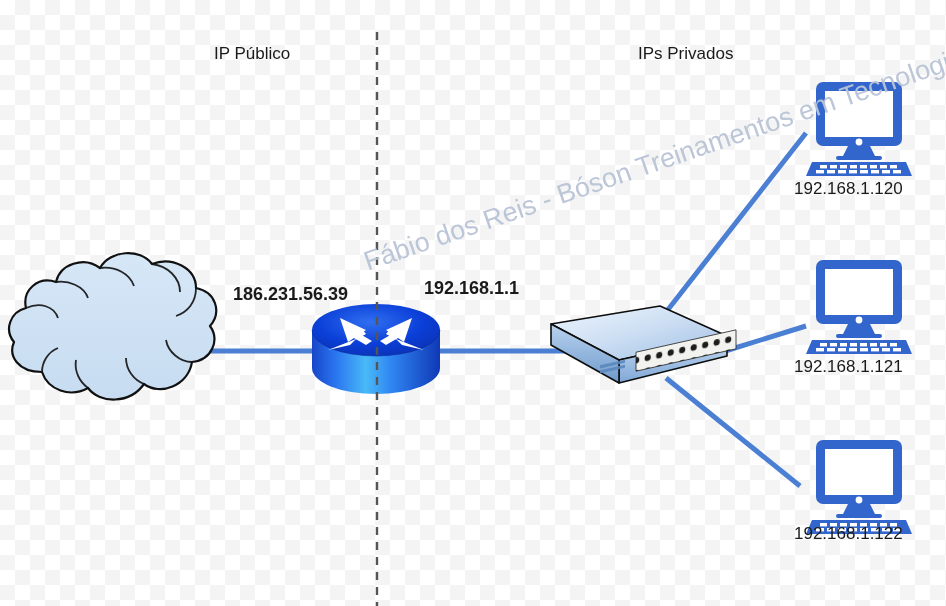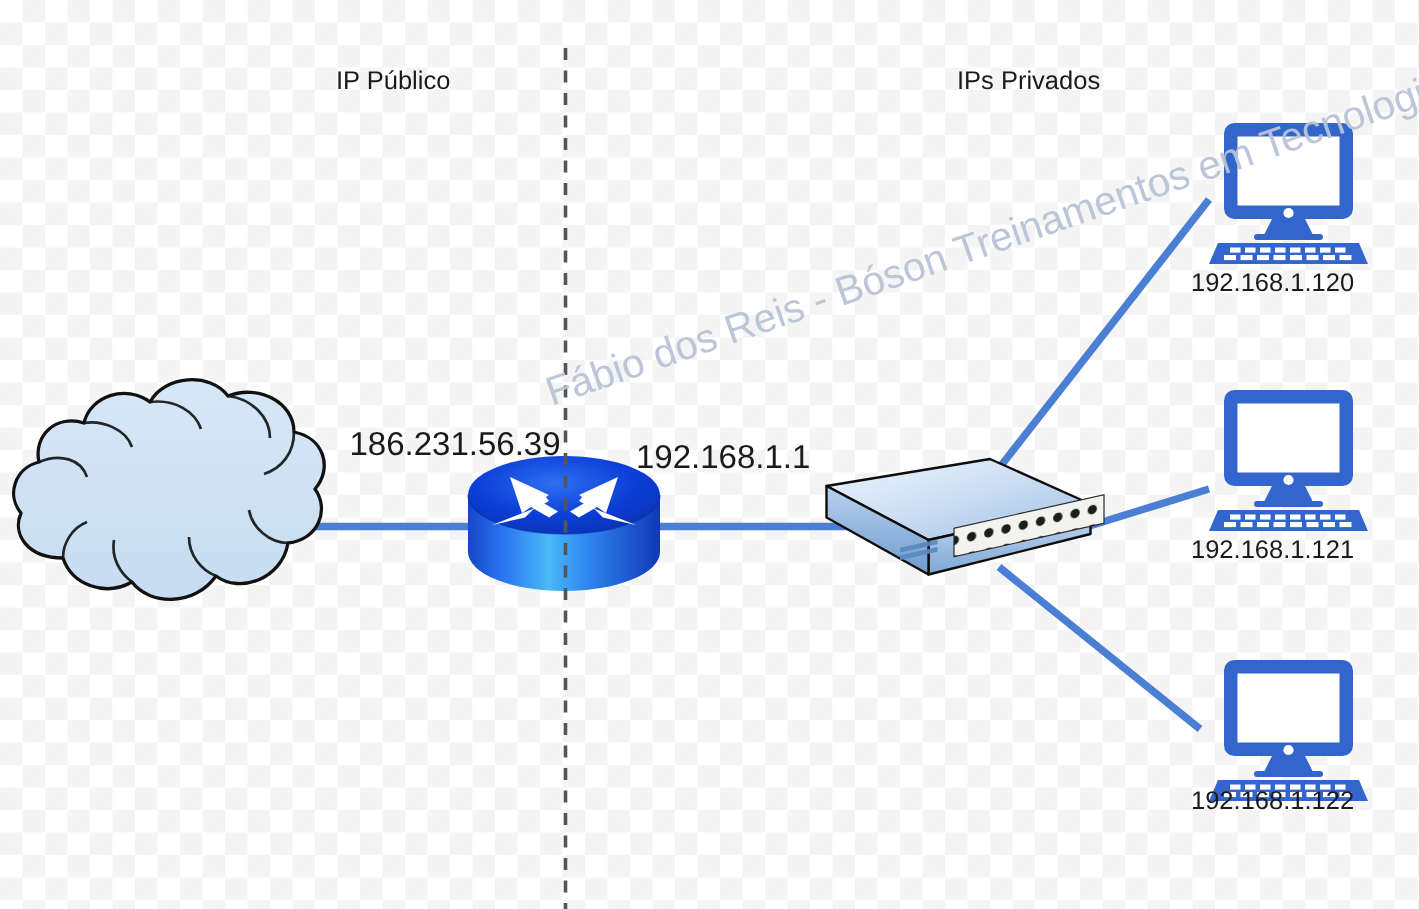--- a/index.html
+++ b/index.html
@@ -27,21 +27,21 @@
   }
   .lbl {
     position: absolute;
     color: #1a1a1a;
     font-size: 17px;
     line-height: 1;
     white-space: nowrap;
     font-family: "Liberation Sans", sans-serif;
   }
   .lbl-zone { font-size: 17px; }
-  .lbl-ip   { font-size: 22px; }
+  .lbl-ip   { font-size: 18px; font-weight: bold; }
   .lbl-host { font-size: 17px; }
   .watermark {
     position: absolute;
     left: 360px;
     top: 248px;
     width: 460px;
     transform: rotate(-19deg);
     transform-origin: 0 0;
     color: #b9c4d6;
     font-size: 27px;
@@ -262,27 +262,27 @@
         </g>
       </g>
     </g>
 
     <line x1="377" y1="32" x2="377" y2="606" stroke="#555555" stroke-width="2.4" stroke-dasharray="8 7"></line>
 
   </svg>
 
   <div class="watermark">Fábio dos Reis - Bóson Treinamentos em Tecnologia</div>
 
-  <div class="lbl lbl-zone" style="left:224px; top:45px;">IP Público</div>
+  <div class="lbl lbl-zone" style="left:214px; top:45px;">IP Público</div>
 
   <div class="lbl lbl-zone" style="left:594px; top:45px;margin-left:44px;">IPs Privados</div>
 
   <div class="lbl lbl-ip" style="left:233px; top:285px;">186.231.56.39</div>
 
-  <div class="lbl lbl-ip" style="left:424px; top:294px;">192.168.1.1</div>
+  <div class="lbl lbl-ip" style="left:424px; top:279px;">192.168.1.1</div>
 
   <div class="lbl lbl-host" style="left:794px; top:180px;">192.168.1.120</div>
 
   <div class="lbl lbl-host" style="left:794px; top:358px;">192.168.1.121</div>
 
   <div class="lbl lbl-host" style="left:794px; top:525px;">192.168.1.122</div>
 
 </div>
 
 </body></html>

